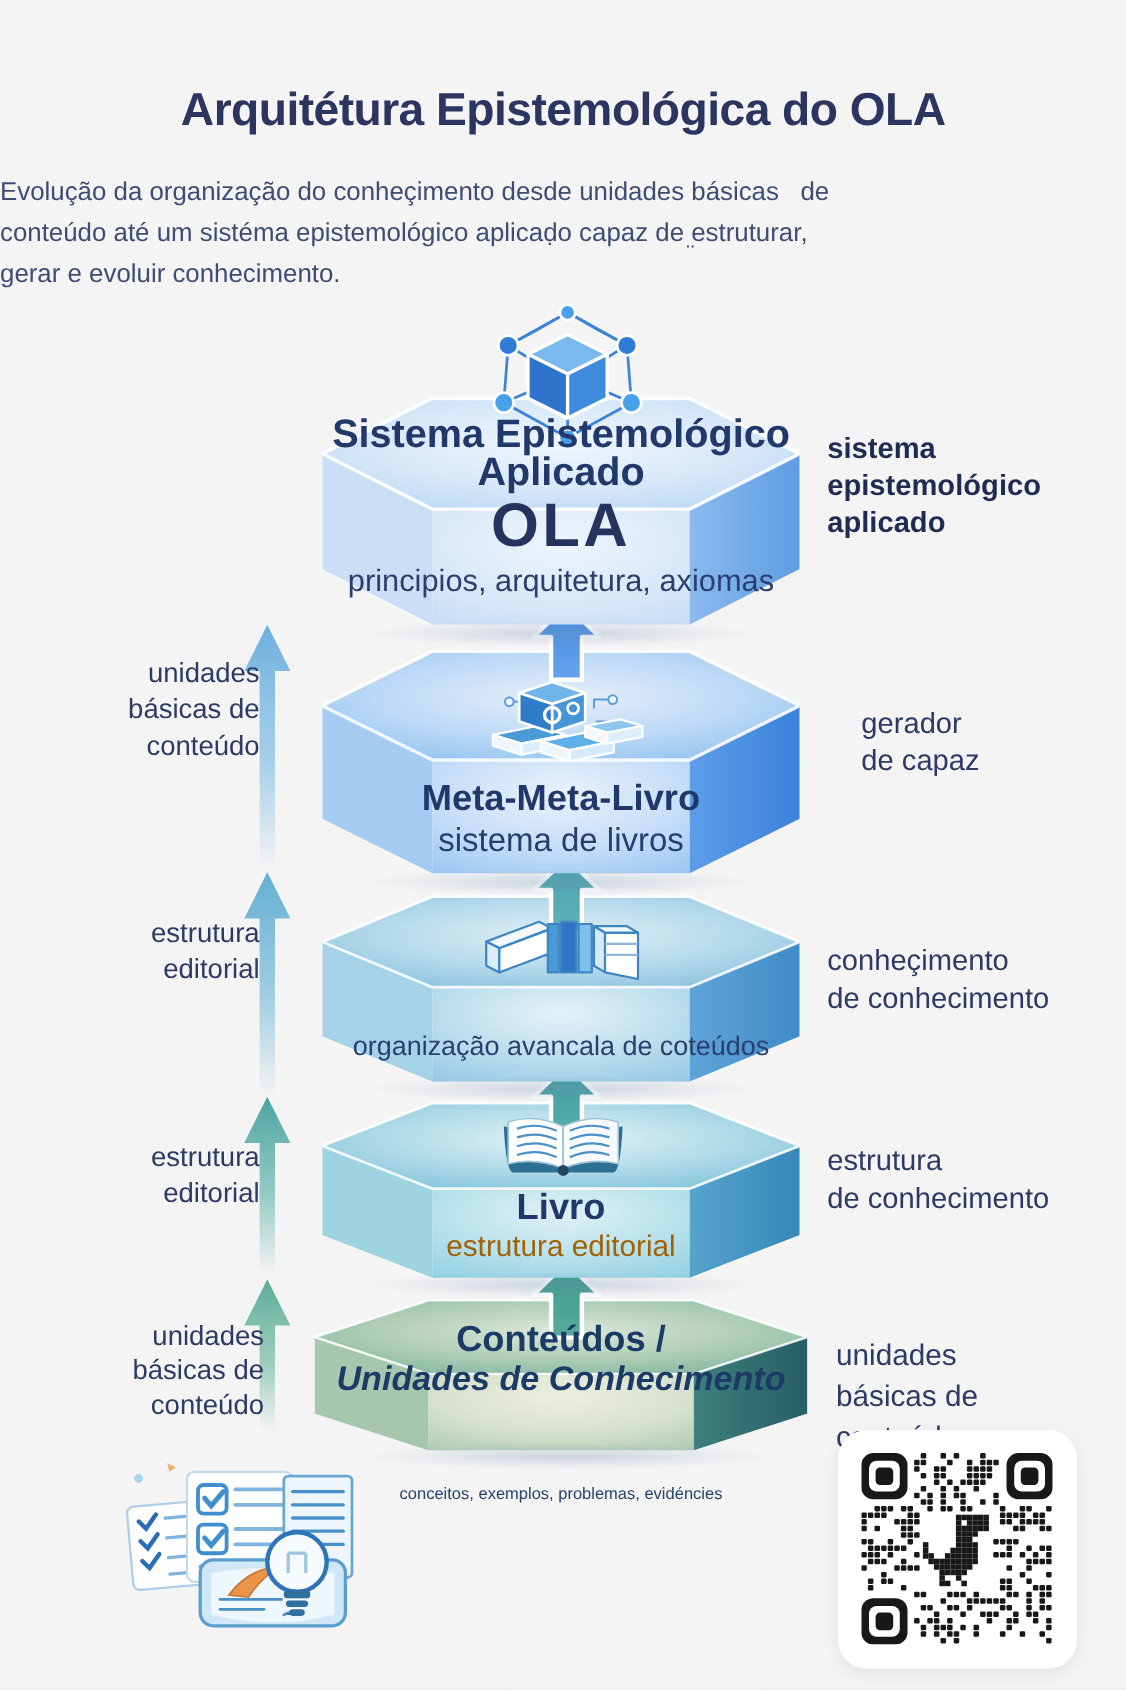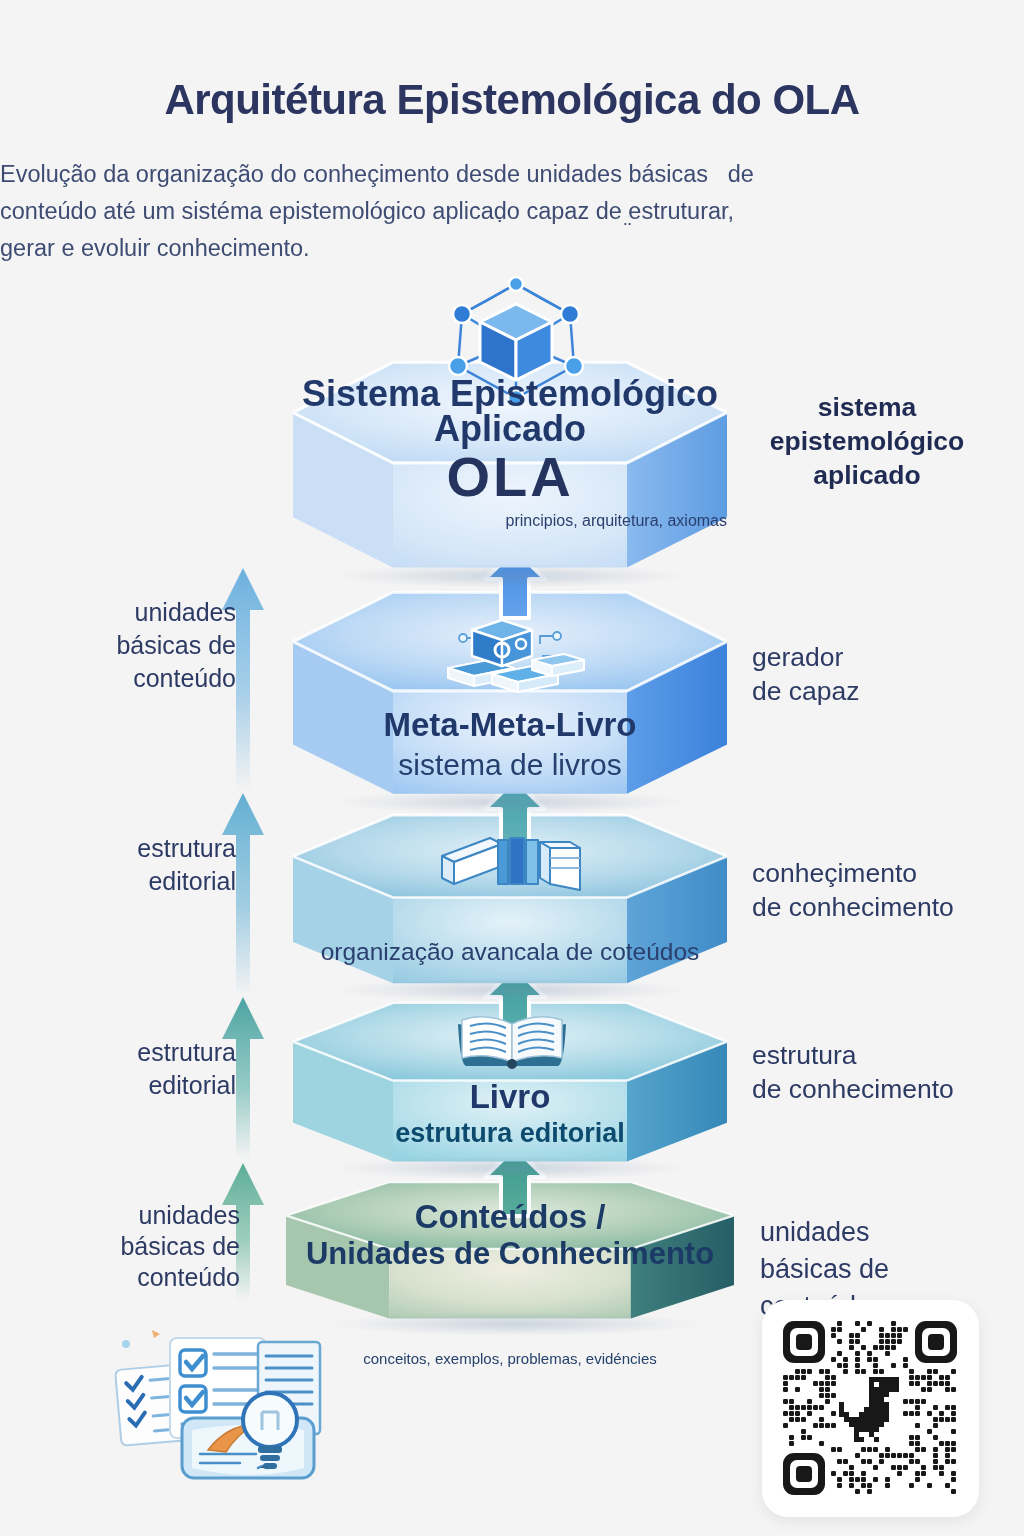--- a/index.html
+++ b/index.html
@@ -12,36 +12,36 @@
   .subtitle{top:156px;left:0;width:100%;text-align:left;font-size:23.5px;line-height:37px;
             color:#3e4c74;}
   .subtitle div{white-space:pre;}
   .stray{top:218px;left:624px;font-size:22px;color:#3e4c74;}
   
   .disk-text{left:293px;width:434px;text-align:center;}
   .disk-text.wide{left:286px;width:448px;}
   .lt-bold{font-weight:700;color:#21386b;}
   .l1-t{top:376px;font-size:36px;line-height:35px;}
   .l1-ola{top:444px;font-size:56px;font-weight:700;letter-spacing:3px;color:#25345e;}
-  .l1-s{top:512px;font-size:16px;color:#2a3f6e;text-align:right;}
+  .l1-s{top:512px;font-size:28px;color:#2a3f6e;}
   .l2-t{top:706px;font-size:33px;}
   .l2-s{top:748px;font-size:30px;color:#253f6e;}
   .l3-t{top:898px;font-size:33px;}
   .l3-s{top:938px;font-size:24.5px;color:#2a3f6e;}
   .l4-t{top:1078px;font-size:33px;}
-  .l4-s{top:1118px;font-size:27px;color:#0c4a6e;font-weight:bold;}
+  .l4-s{top:1118px;font-size:27px;color:#a16207;}
   .l5-t1{top:1198px;font-size:33px;color:#1b3a66;}
-  .l5-t2{top:1236px;font-size:31px;color:#1b3a66;}
+  .l5-t2{top:1236px;font-size:31px;color:#1b3a66;font-style:italic;}
   .l5-s{top:1350px;font-size:15px;color:#24426b;}
   
   .side-l{left:96px;width:140px;text-align:right;font-size:25px;line-height:33px;color:#2c3a64;}
   .side-r{left:752px;width:230px;text-align:left;font-size:26.5px;line-height:34px;color:#2c3a64;}
-  .side-r.bold{font-weight:700;color:#1f2b52;text-align:center;}
+  .side-r.bold{font-weight:700;color:#1f2b52;}
   .la{top:596px;}  .lb{top:832px;}  .lc{top:1036px;}  .ld{top:1200px;left:100px;width:140px;line-height:31px;}
-  .ra{top:390px;}  .rb{top:640px;}  .rc{top:856px;}  .rd{top:1038px;}  .re{top:1214px;line-height:37px;font-size:27px;}
+  .ra{top:390px;}  .rb{top:640px;margin-left:31px;}  .rc{top:856px;}  .rd{top:1038px;}  .re{top:1214px;line-height:37px;font-size:27px;}
   
   .qr-card{left:762px;top:1300px;width:217px;height:217px;background:#ffffff;border-radius:26px;
            box-shadow:0 4px 14px rgba(60,80,110,0.10);}
   .qr-card svg{position:absolute;left:21px;top:21px;}
   .disk-shadow{height:24px;border-radius:50%;
      background:radial-gradient(ellipse at center, rgba(110,140,175,0.30) 0%, rgba(110,140,175,0) 70%);}
 </style>
 </head>
 <body>
 

